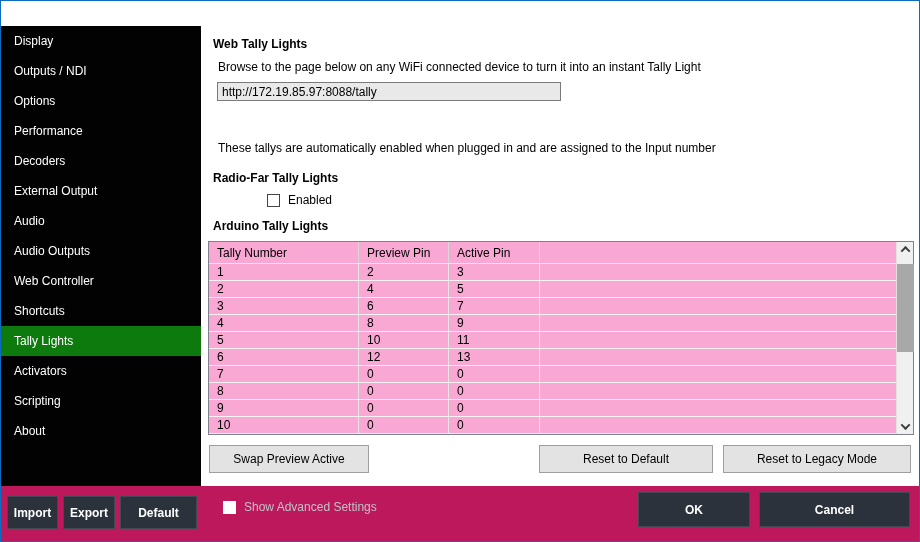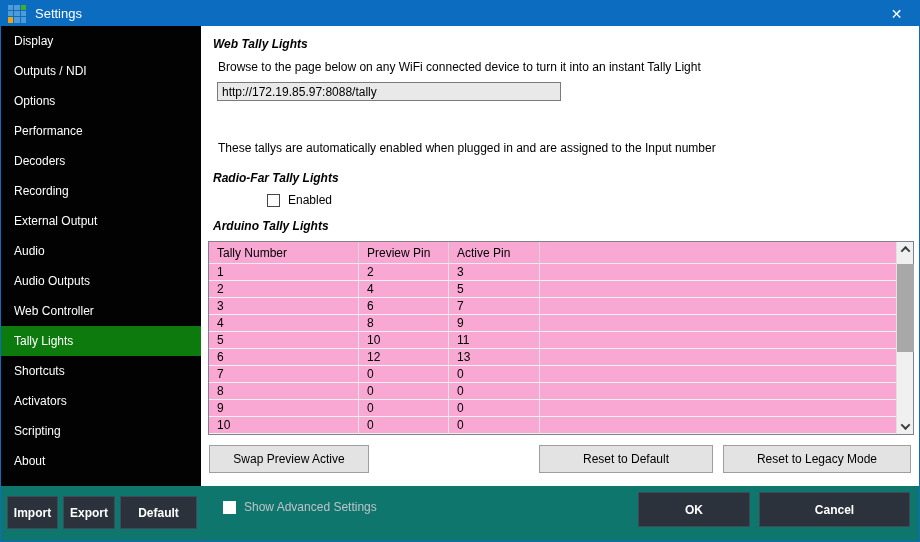--- a/index.html
+++ b/index.html
@@ -15,33 +15,33 @@
   .app-icon span { background:#4e9bd8; }
   .app-icon .sq-green { background:#3fae28; }
   .app-icon .sq-orange { background:#f2a20c; }
   .title-text { color:#fff; font-size:13px; margin-left:9px; }
   .close-btn { position:absolute; right:0; top:0; width:45px; height:25px; color:#fff; font-size:14px; display:flex; align-items:center; justify-content:center; cursor:default; }
   
   .sidebar { position:absolute; left:0; top:25px; width:200px; bottom:55px; background:#020202; }
   .side-item { height:30px; line-height:30px; padding-left:13px; color:#fff; font-size:12px; cursor:default; }
   .side-item.selected { background:#0c7a0c; }
   
-  .footer { position:absolute; left:0; right:0; bottom:0; height:55px; background:#0f766e; }
+  .footer { position:absolute; left:0; right:0; bottom:0; height:55px; background:#be185d; }
   .btn-dark { position:absolute; background:#2b323c; border:1px solid #414957; color:#fff; font-weight:bold; font-size:12px; font-family:"Liberation Sans",sans-serif; display:flex; align-items:center; justify-content:center; }
   .btn-import  { left:6px;   top:10px; width:51px;  height:33px; }
   .btn-export  { left:62px;  top:10px; width:52px;  height:33px; }
   .btn-default { left:119px; top:10px; width:77px;  height:33px; }
   .btn-ok      { left:637px; top:6px;  width:112px; height:35px; }
   .btn-cancel  { left:758px; top:6px;  width:151px; height:35px; }
   .adv-wrap { position:absolute; left:222px; top:14px; display:flex; align-items:center; }
   .adv-box { width:13px; height:13px; background:#fff; border:1px solid #fff; }
   .adv-label { margin-left:8px; color:#bfc3c8; font-size:12px; }
   
   .main { position:absolute; left:200px; top:25px; right:0; bottom:55px; background:#fff; }
-  .sec-title { position:absolute; left:12px; font-weight:bold; font-size:12px; color:#000;font-style:italic; }
+  .sec-title { position:absolute; left:12px; font-weight:bold; font-size:12px; color:#000; }
   .sec-desc  { position:absolute; left:17px; font-size:12px; color:#000; }
   .url-input { position:absolute; left:16px; top:56px; width:344px; height:19px;
                background:#e9e9e9; border:1px solid #7a7a7a; font-family:"Liberation Sans",sans-serif;
                font-size:12px; color:#000; padding:0 4px; }
   .chk-row { position:absolute; left:22px; top:167px; display:flex; align-items:center;padding-left:44px; }
   .chk-box { width:13px; height:13px; background:#fff; border:1px solid #444; }
   .chk-label { margin-left:8px; font-size:12px; }
   
   .table { position:absolute; left:7px; top:215px; width:706px; height:194px;
            border:1px solid #7d828c; background:#f9a8d4; display:flex; }
@@ -63,49 +63,33 @@
                font-size:12px; color:#000; font-family:"Liberation Sans",sans-serif; display:flex; align-items:center; justify-content:center; }
   .btn-swap   { left:8px;   width:160px; }
   .btn-resetd { left:338px; width:174px; }
   .btn-resetl { left:522px; width:188px; }
 </style>
 </head>
 <body>
 
 <div class="window">
 
-  <div class="titlebar">
-    <div class="app-icon">
-      <span></span>
-        <span></span>
-        <span class="sq-green"></span>
-      <span></span>
-        <span></span>
-        <span></span>
-      <span class="sq-orange"></span>
-        <span></span>
-        <span></span>
-    </div>
-    <span class="title-text">Settings</span>
-    <div class="close-btn">✕</div>
-  </div>
 
   <div class="sidebar">
       <div class="side-item">Display</div>
       <div class="side-item">Outputs / NDI</div>
       <div class="side-item">Options</div>
       <div class="side-item">Performance</div>
       <div class="side-item">Decoders</div>
-      <div class="side-item">Recording</div>
       <div class="side-item">External Output</div>
       <div class="side-item">Audio</div>
       <div class="side-item">Audio Outputs</div>
       <div class="side-item">Web Controller</div>
+      <div class="side-item">Shortcuts</div>
       <div class="side-item selected">Tally Lights</div>
-      <div class="side-item">Shortcuts</div>
       <div class="side-item">Activators</div>
       <div class="side-item">Scripting</div>
       <div class="side-item">About</div>
     </div>
 
   <div class="main">
     <div class="sec-title" style="top:11px">Web Tally Lights</div>
     <div class="sec-desc" style="top:34px">Browse to the page below on any WiFi connected device to turn it into an instant Tally Light</div>
     <input class="url-input" readonly="" value="http://172.19.85.97:8088/tally" style="">
 

